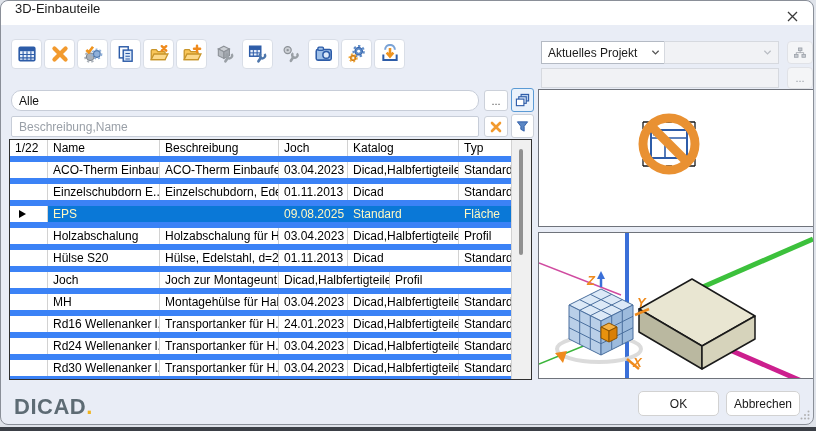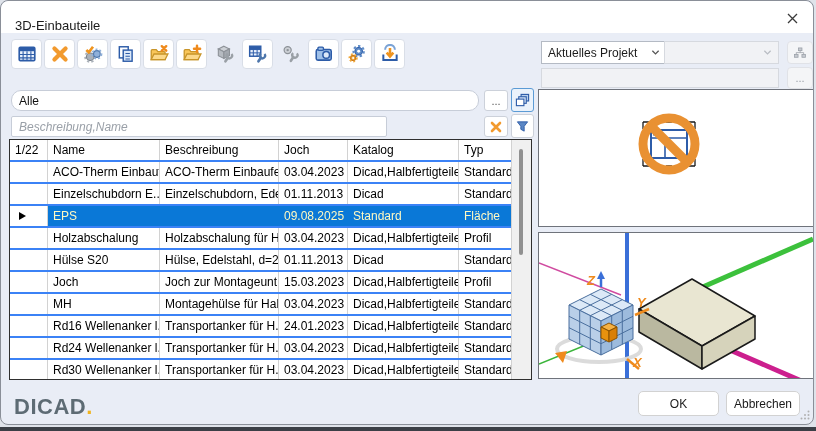--- a/index.html
+++ b/index.html
@@ -1,21 +1,21 @@
 <!DOCTYPE html>
 <html><head>
 <meta charset="utf-8">
 <style>
   html,body{margin:0;padding:0;width:816px;height:431px;overflow:hidden;
     font-family:"Liberation Sans",sans-serif;background:#dfe3ea;position:relative;}
   .bottom-strip{position:absolute;left:0;bottom:0;width:816px;height:4px;background:#3b3f46;}
   .dialog{position:absolute;left:0;top:0;width:814px;height:425px;background:#e9edf6;
     border:1px solid #8a8f98;border-radius:8px;overflow:hidden;box-sizing:border-box;z-index:2;}
   
-  .titlebar{height:32px;background:#fff;display:flex;align-items:flex-end;border-radius:8px 8px 0 0;}
+  .titlebar{height:24px;background:#fff;display:flex;align-items:flex-start;border-radius:8px 8px 0 0;}
   .title{padding-left:14px;font-size:13px;color:#1b1b1b;flex:1;}
   .close-btn{width:42px;height:30px;display:flex;align-items:center;justify-content:center;cursor:pointer;}
   
   .toolbar{position:absolute;left:10px;top:38px;display:flex;gap:2px;}
   .tb{width:31px;height:30px;background:#fff;border:1px solid #d9dee7;border-radius:4px;
       display:flex;align-items:center;justify-content:center;box-sizing:border-box;}
   .tb.disabled{background:transparent;border-color:transparent;}
   
   .combo{position:absolute;background:#fff;border:1px solid #b4bac4;box-sizing:border-box;height:23px;
       display:flex;align-items:center;justify-content:space-between;padding:0 6px;font-size:12px;color:#1b1b1b;}
@@ -30,21 +30,21 @@
   input.search{position:absolute;background:#fff;border:1px solid #c7cdd8;border-radius:2px;box-sizing:border-box;
       height:21px;padding:0 7px;font-size:12px;color:#111;outline:none;}
   input.search::placeholder{color:#9aa0a8;}
   .sbtn{position:absolute;width:24px;height:21px;background:#fff;border:1px solid #ccd1da;border-radius:3px;
       box-sizing:border-box;display:flex;align-items:center;justify-content:center;font-size:11px;color:#555;cursor:pointer;}
   .sbtn.active{border-color:#5b9bd5;background:#eaf2fb;height:24px;}
   
   .table{position:absolute;left:8px;top:138px;width:523px;height:241px;background:#fff;
       border:1px solid #2f2f2f;box-sizing:border-box;display:flex;overflow:hidden;}
   .grid{flex:1;font-size:12px;color:#000;overflow:hidden;}
-  .trow{display:flex;height:22px;border-bottom:2px solid #3b82f6;box-sizing:border-box;background:#fff;}
+  .trow{display:flex;height:22px;border-bottom:6px solid #3b82f6;box-sizing:border-box;background:#fff;}
   .cell{border-right:1px solid #d2d2d2;padding:0 5px;display:flex;align-items:center;
       white-space:nowrap;overflow:hidden;box-sizing:border-box;}
   .c0{width:38px;justify-content:flex-start;}
   .c1{width:112px;} .c2{width:119px;} .c3{width:69px;} .c4{width:111px;} .c5{flex:1;border-right:none;}
   .trow.selected .cell:not(.c0){background:#0a78d7;color:#fef9c3;border-right-color:#0a78d7;}
   .marker-arrow{width:0;height:0;border-left:7px solid #000;border-top:4.5px solid transparent;
       border-bottom:4.5px solid transparent;margin-left:4px;}
   .vscroll{width:19px;background:#f0f0f0;border-left:1px solid #d2d2d2;position:relative;}
   .vthumb{position:absolute;left:7px;top:9px;width:4px;height:106px;background:#909090;border-radius:2px;}
   
@@ -199,21 +199,21 @@
     <span>Alle</span>
   </div>
   <div class="sbtn" style="left:483px;top:89px;">...</div>
   <div class="sbtn active" style="left:510px;top:87px;width:23px;">
     <svg width="15" height="15" viewBox="0 0 16 16">
       <rect x="6.5" y="1.5" width="8" height="7" fill="#b9d0ec" stroke="#2d5ca8" stroke-width="1.2"></rect>
       <rect x="4" y="4" width="8" height="7" fill="#dce9f9" stroke="#2d5ca8" stroke-width="1.2"></rect>
       <rect x="1.5" y="6.5" width="8" height="7" fill="#fff" stroke="#2d5ca8" stroke-width="1.2"></rect>
     </svg>
   </div>
-  <input class="search" style="left: 10px; top: 115px; width: 376px; font-style: italic;" placeholder="Beschreibung,Name">
+  <input class="search" style="left: 10px; top: 115px; width: 468px;" placeholder="Beschreibung,Name">
   <div class="sbtn" style="left:483px;top:115px;">
     <svg width="12" height="12" viewBox="0 0 12 12">
       <path d="M2 2 L10 10 M10 2 L2 10" stroke="#f29a2e" stroke-width="2.6" stroke-linecap="round"></path>
     </svg>
   </div>
   <div class="sbtn" style="left:510px;top:113px;width:23px;height:24px;">
     <svg width="13" height="13" viewBox="0 0 14 14">
       <path d="M1.5 2 H12.5 L8.8 6.8 V12 L5.2 10 V6.8 Z" fill="#5b87c5" stroke="#2d5ca8" stroke-width="1"></path>
     </svg>
   </div>
@@ -268,21 +268,20 @@
             <div class="cell c1">Hülse S20</div>
             <div class="cell c2">Hülse, Edelstahl, d=2...</div>
             <div class="cell c3">01.11.2013</div>
             <div class="cell c4">Dicad</div>
             <div class="cell c5">Standard</div>
           </div>
           <div class="trow">
             <div class="cell c0"></div>
             <div class="cell c1">Joch</div>
             <div class="cell c2">Joch zur Montageunt...</div>
-            <div class="cell c3">15.03.2023</div>
             <div class="cell c4">Dicad,Halbfertigteile</div>
             <div class="cell c5">Profil</div>
           </div>
           <div class="trow">
             <div class="cell c0"></div>
             <div class="cell c1">MH</div>
             <div class="cell c2">Montagehülse für Hal...</div>
             <div class="cell c3">03.04.2023</div>
             <div class="cell c4">Dicad,Halbfertigteile</div>
             <div class="cell c5">Standard</div>

